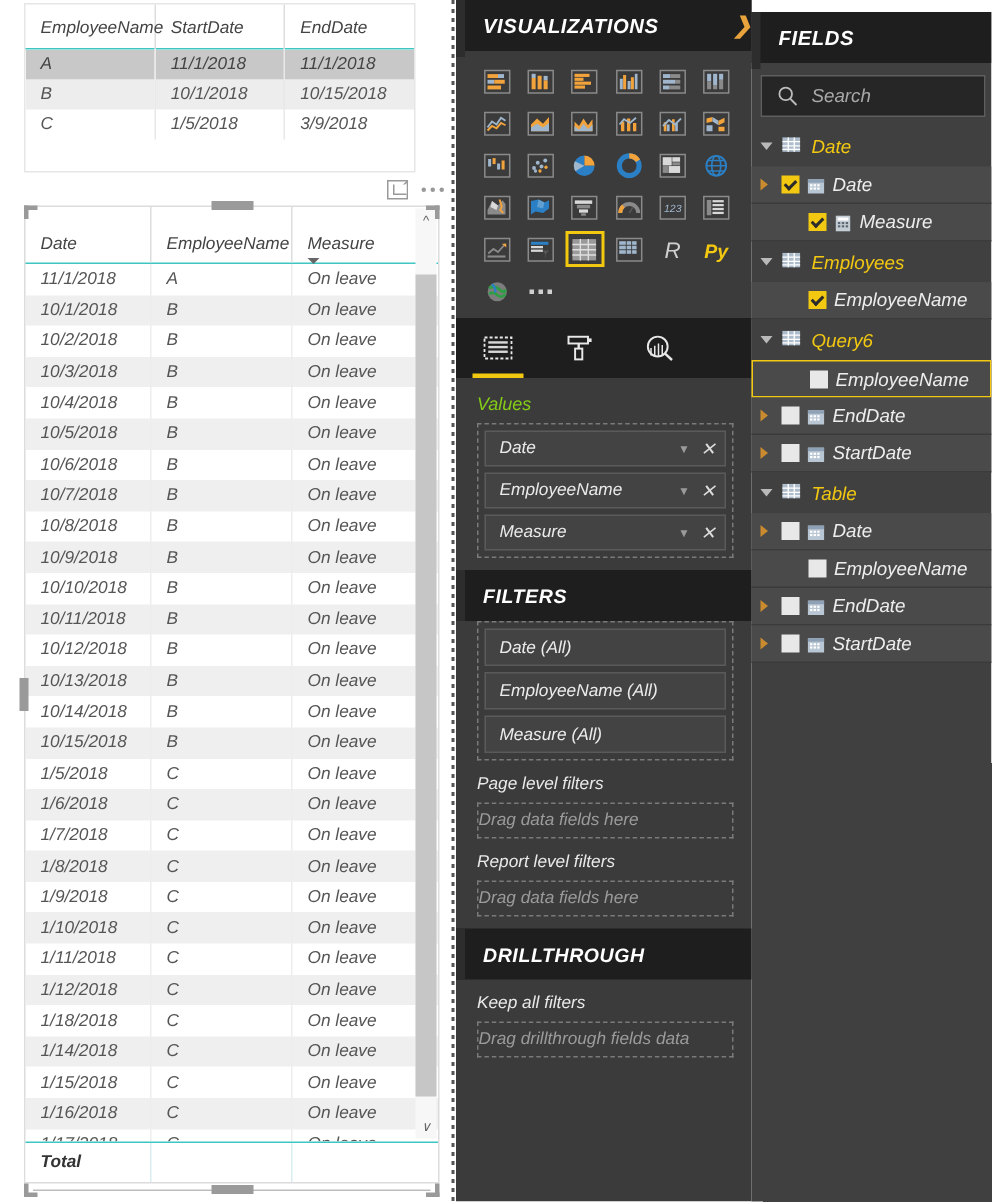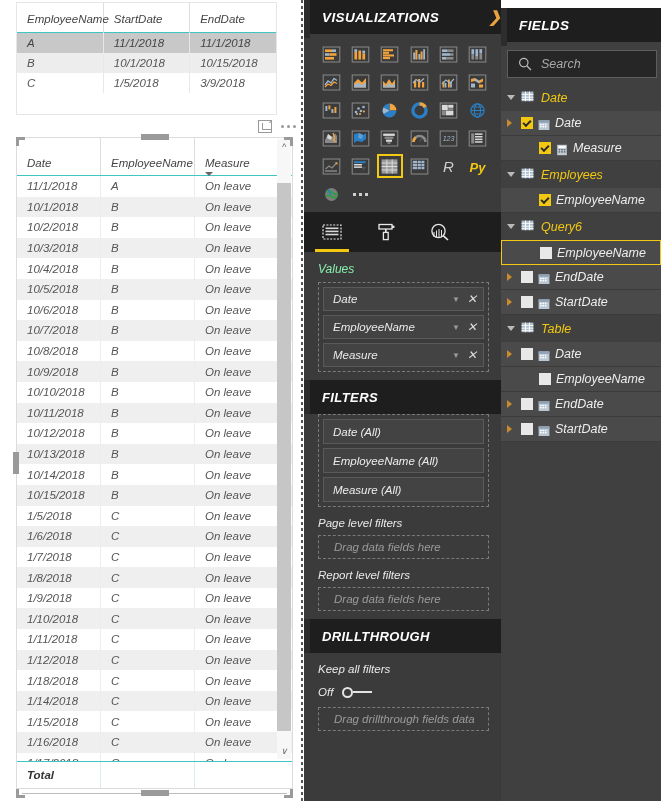--- a/index.html
+++ b/index.html
@@ -99,40 +99,40 @@
   .gi svg{display:block;}
   .gi-more{display:flex;gap:3px;align-items:center;justify-content:center;}
   .gi-more span{width:3px;height:3px;background:#cfcfcf;display:block;}
 
   .tabs{display:flex;height:40px;background:#1e1e1e;align-items:center;
     padding-left:14px;gap:26px;margin-top:2px;}
   .tab{width:28px;height:100%;display:flex;align-items:center;justify-content:center;
     box-sizing:border-box;position:relative;}
   .tab.on:after{content:"";position:absolute;left:-3px;right:-3px;bottom:0;height:3px;background:#f2c811;}
 
-  .sec-label{color:#86efac;font-size:12px;padding:10px 0 6px 14px;}
+  .sec-label{color:#84cc16;font-size:12px;padding:10px 0 6px 14px;}
   .wells{margin:0 12px 0 14px;border:1px dashed #7a7a7a;padding:4px;}
   .well{height:24px;background:#434343;border:1px solid #5a5a5a;box-sizing:border-box;
     display:flex;align-items:center;padding:0 6px 0 9px;margin-bottom:4px;}
   .well:last-child{margin-bottom:0;}
   .well .nm{color:#eaeaea;font-size:11.5px;flex:1;}
   .well .dd{color:#9a9a9a;font-size:8px;margin-right:7px;}
   .well .x{color:#dcdcdc;font-size:12px;}
 
   .sec-hdr{height:34px;background:#1e1e1e;display:flex;align-items:center;
     padding-left:18px;color:#fff;font-size:13px;font-weight:700;letter-spacing:.4px;margin-top:8px;position:relative;}
   .sec-hdr .strip{position:absolute;left:0;top:0;width:6px;height:100%;background:#2d2d2d;}
 
   .filt-label{color:#e9e9e9;font-size:11.5px;padding:10px 0 6px 14px;}
   .fcards{margin:0 12px 0 14px;border:1px dashed #7a7a7a;padding:4px;}
   .fcard{height:25px;background:#434343;border:1px solid #5a5a5a;box-sizing:border-box;
     display:flex;align-items:center;padding-left:9px;color:#ececec;font-size:11.5px;margin-bottom:4px;}
   .fcard:last-child{margin-bottom:0;}
   .dropzone{margin:0 12px 0 14px;height:24px;border:1px dashed #7a7a7a;
-    display:flex;align-items:center;padding-left:15px;color:#9b9b9b;font-size:11.5px;box-sizing:border-box;text-align:center;}
+    display:flex;align-items:center;padding-left:0;color:#9b9b9b;font-size:11.5px;box-sizing:border-box;text-align:center;}
   .toggle-row{display:flex;align-items:center;padding-left:14px;gap:9px;margin:5px 0 9px 0;}
   .toggle-row .lbl{color:#eaeaea;font-size:11.5px;}
   .sw{width:30px;height:12px;display:flex;align-items:center;}
   .sw .knob{width:11px;height:11px;border-radius:50%;border:2px solid #e4e4e4;box-sizing:border-box;background:#3b3b3b;}
   .sw .bar{flex:1;height:2px;background:#e4e4e4;}
 
   
   .fieldspane{position:absolute;left:501px;top:0;width:160px;height:801px;background:#404040;margin-top:8px;}
   .search{margin:8px 4px 6px 6px;height:28px;background:#262626;border:1px solid #5e5e5e;
     box-sizing:border-box;display:flex;align-items:center;padding-left:10px;gap:9px;}
@@ -748,27 +748,20 @@
 
     <div class="filt-label">Report level filters</div>
     <div class="dropzone">Drag data fields here</div>
 
     <div class="sec-hdr">
       <span class="strip"></span>
       <span>DRILLTHROUGH</span>
     </div>
 
     <div class="filt-label">Keep all filters</div>
-    <div class="toggle-row">
-      <span class="lbl">Off</span>
-      <span class="sw">
-          <span class="knob"></span>
-          <span class="bar"></span>
-        </span>
-    </div>
     <div class="dropzone">Drag drillthrough fields data</div>
   </div>
 
   <div class="fieldspane">
     <div class="pane-hdr">
       <div class="pane-strip"></div>
       <span class="t">FIELDS</span>
     </div>
     <div class="search">
       <svg width="14" height="14" viewBox="0 0 14 14">

